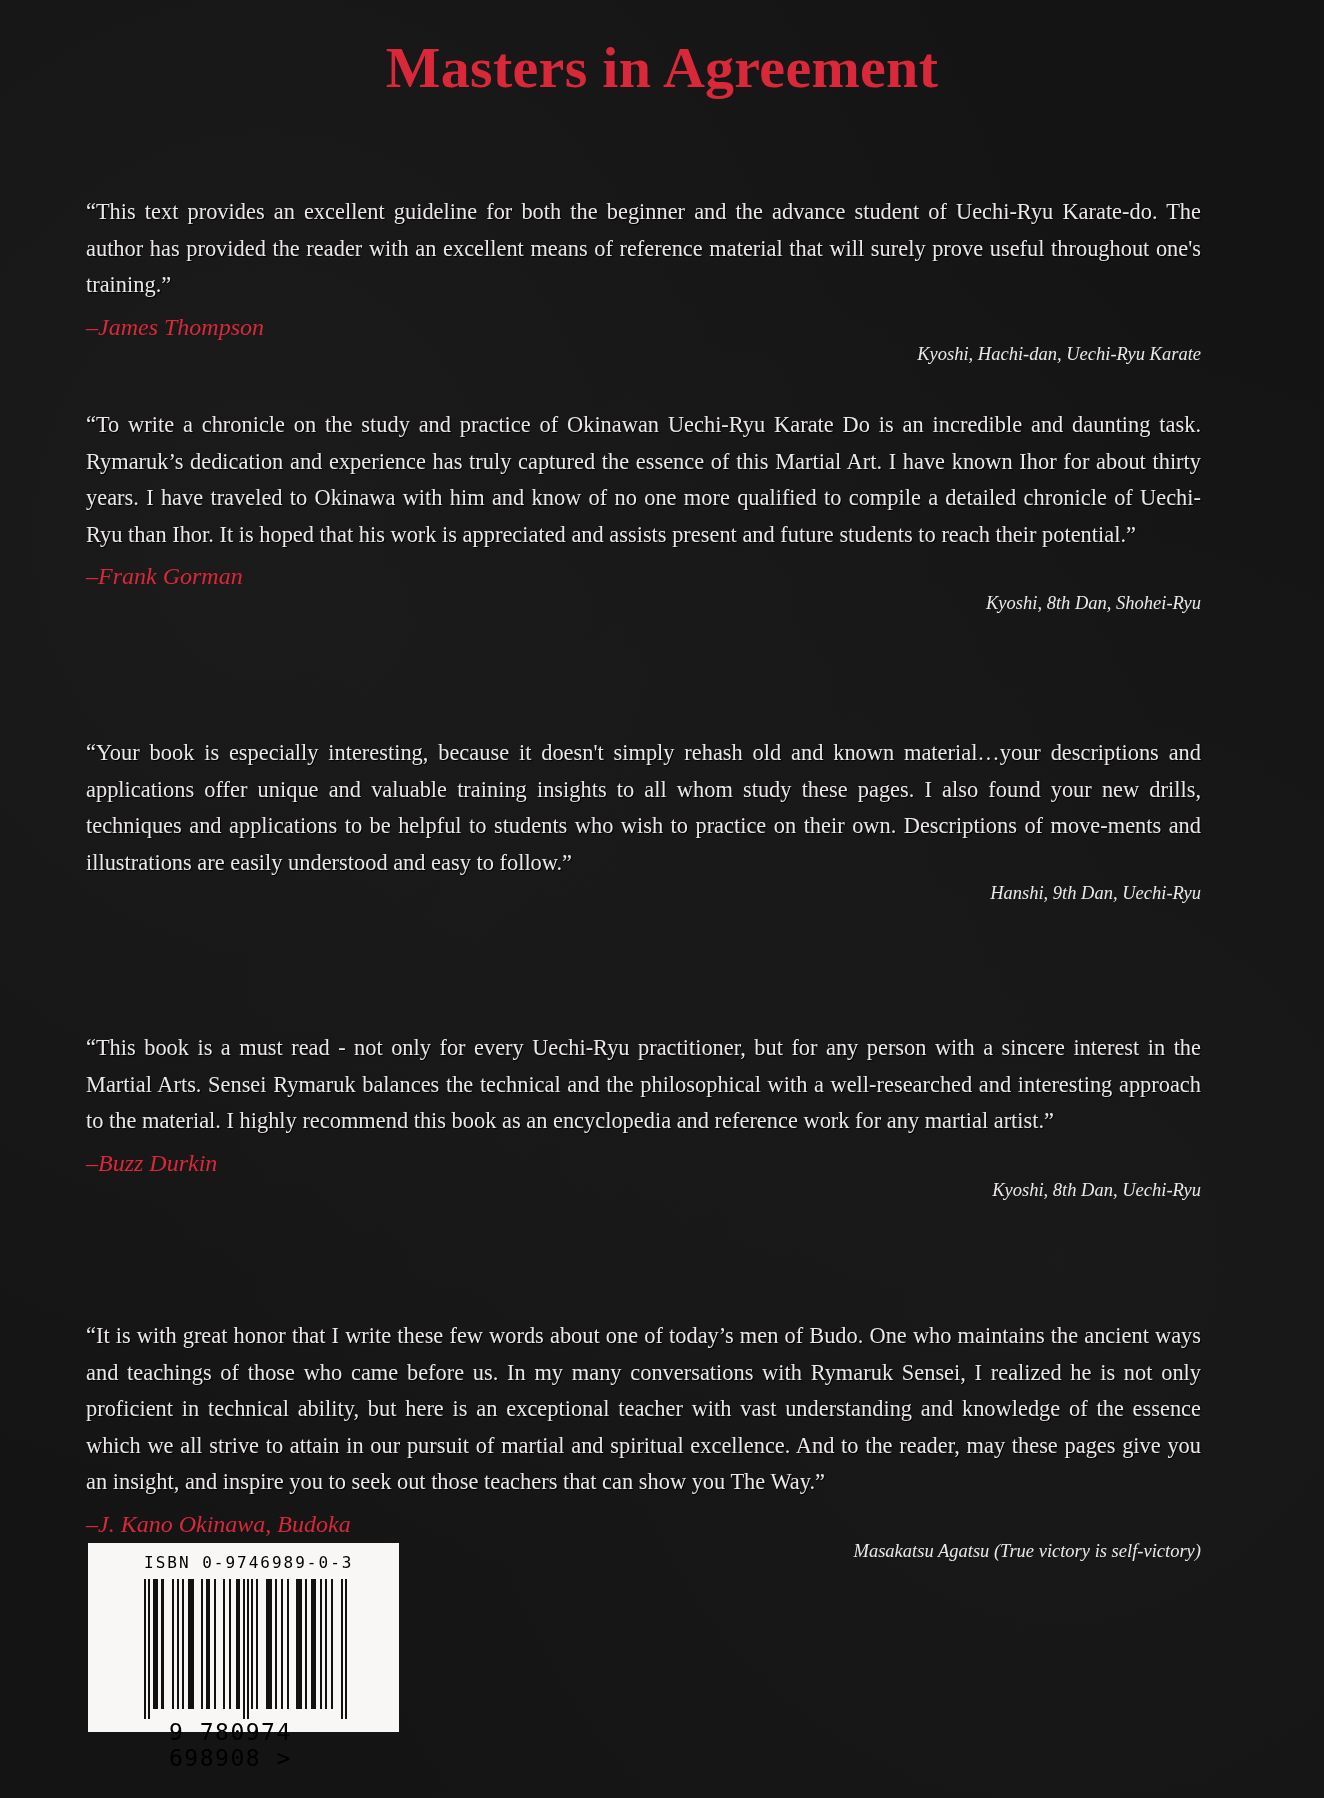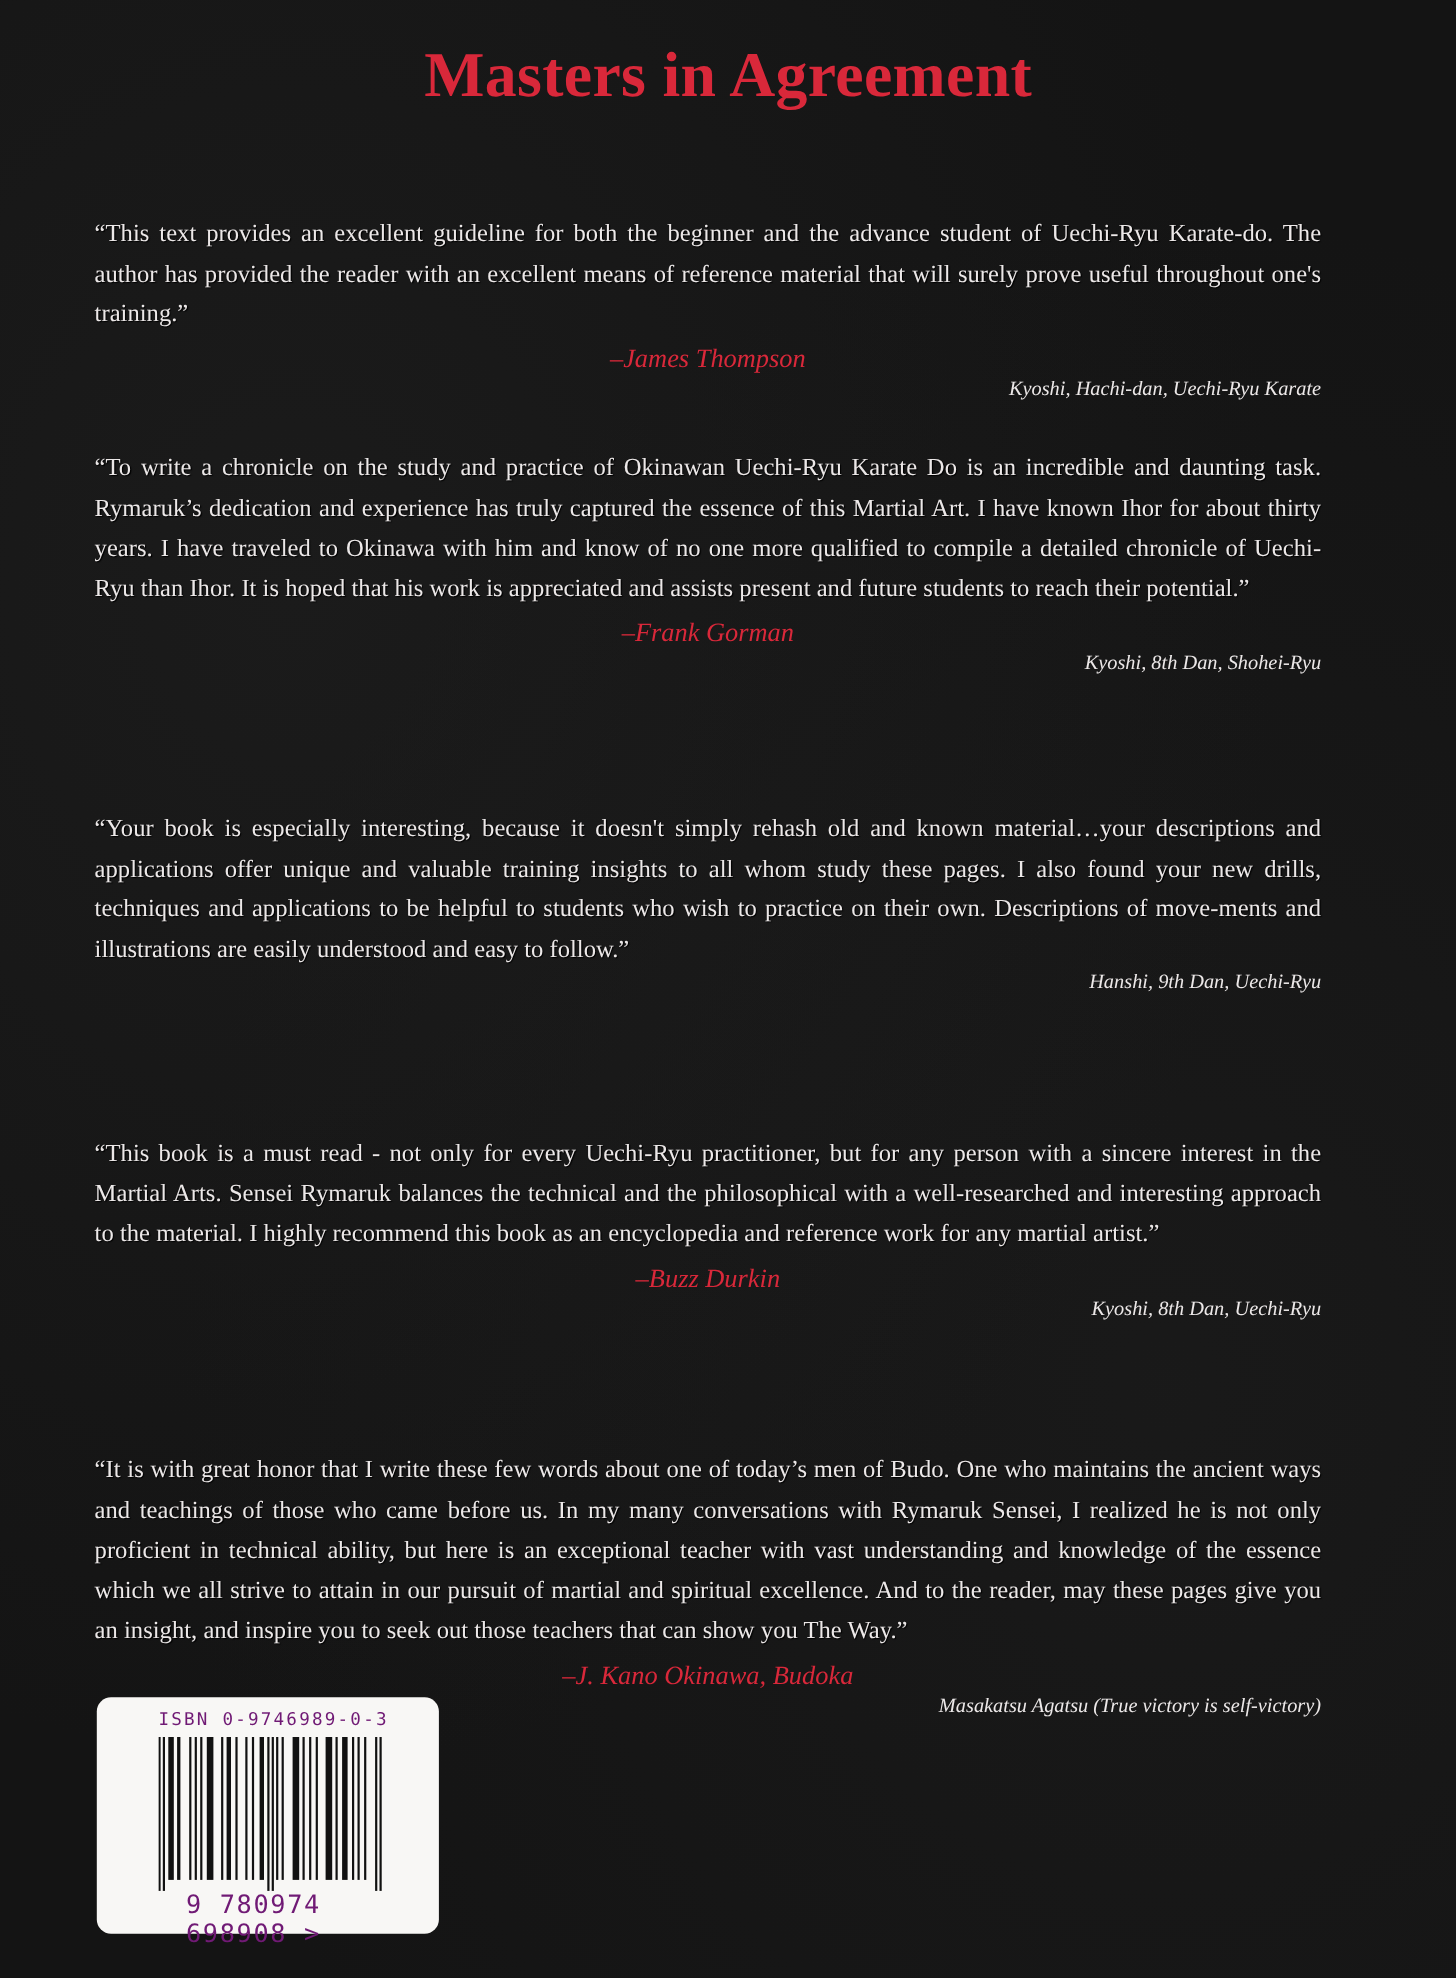--- a/index.html
+++ b/index.html
@@ -22,35 +22,34 @@
     font-family: Liberation Serif, serif;
   }
   .block { position: absolute; left: 86px; width: 1115px; }
   .quote {
     font-size: 22.4px; line-height: 36.5px;
     text-align: justify; text-align-last: left;
     color: #ece8e8;
     text-shadow: 1px 1px 1px #000;
   }
   .attrib {
-    text-align: center; font-style: italic;
+    text-align: left; font-style: italic;
     font-size: 24px; color: #d9283a;
     margin-top: 8px; line-height: 30px;
   }
   .title2 {
     text-align: right; font-style: italic;
     font-size: 18.5px; color: #ece8e8; line-height: 24px;
   }
   .barcode-box {
     position: absolute; left: 88px; top: 1543px;
-    width: 311px; height: 215px;
+    width: 311px; height: 189px;
     background: #f8f7f5;
     font-family: "DejaVu Sans Mono", "Liberation Mono", monospace;
-    color: #701a75;
-    border-radius: 13px;
+    color: #000000;
   }
   .isbn {
     position: absolute; left: 56px; top: 10px;
     font-size: 16px; letter-spacing: 2px;
   }
   .bars {
     position: absolute; left: 56px; top: 36px;
     width: 205px; height: 140px;
   }
   .ean {

